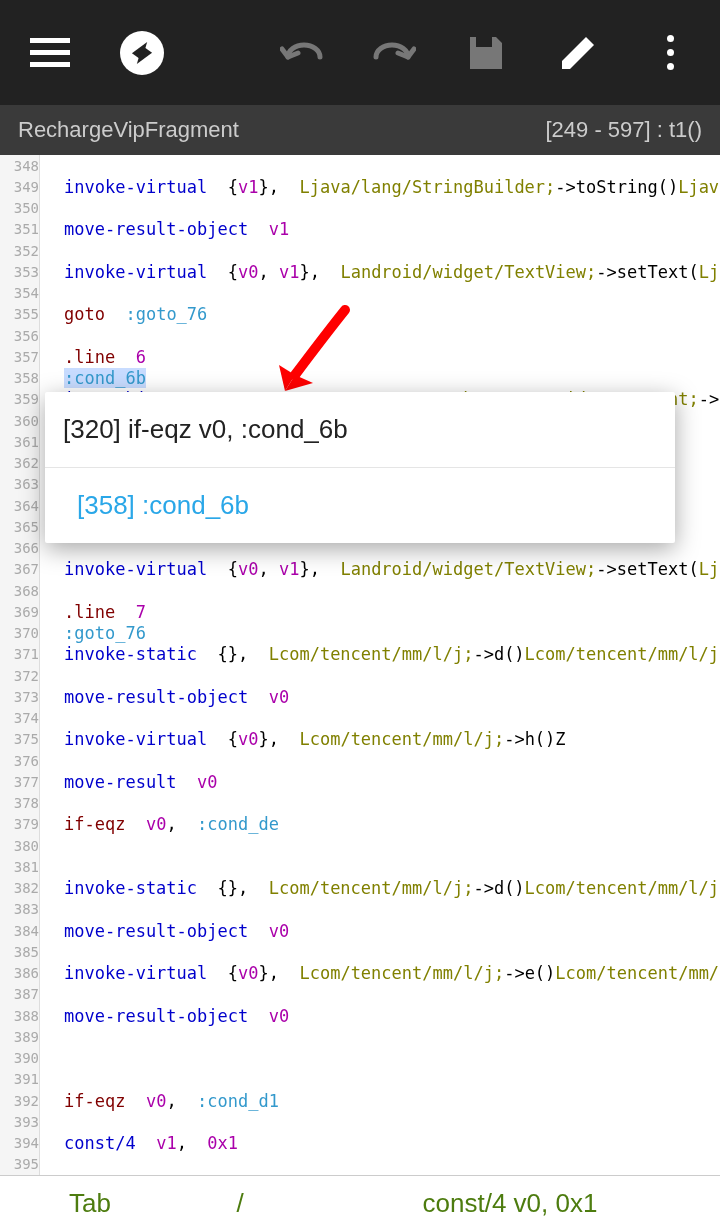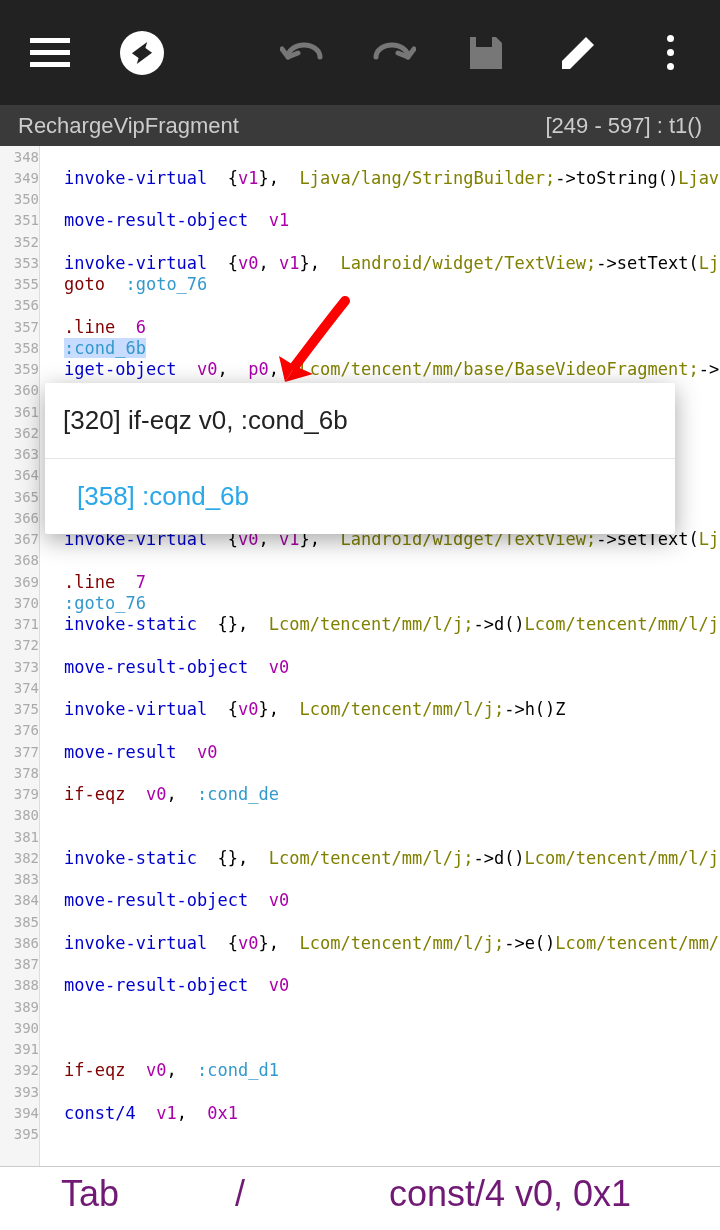--- a/index.html
+++ b/index.html
@@ -11,40 +11,40 @@
   .hamburger span { display: block; width: 40px; height: 5px; background: #fff; }
   .compass { width: 44px; height: 44px; border-radius: 50%; background: #fff; position: relative; }
   .compass:after { content: ""; position: absolute; left: 50%; top: 50%; width: 0; height: 0; border-left: 6px solid transparent; border-right: 6px solid transparent; border-bottom: 18px solid #222; transform: translate(-50%,-70%) rotate(35deg); }
   .compass:before { content: ""; position: absolute; left: 50%; top: 50%; width: 0; height: 0; border-left: 6px solid transparent; border-right: 6px solid transparent; border-top: 18px solid #222; transform: translate(-50%,-30%) rotate(35deg); }
   .undo svg, .redo svg { stroke: #777; fill: none; stroke-width: 5; }
   .save { width: 40px; height: 40px; position: relative; }
   .save svg { fill: #777; }
   .edit svg { fill: #fff; }
   .dots { display: flex; flex-direction: column; gap: 7px; align-items: center; }
   .dots span { width: 7px; height: 7px; border-radius: 50%; background: #fff; }
-  .subbar { background: #3a3a3a; height: 41px; display: flex; align-items: center; justify-content: space-between; padding: 0 18px; color: #ccc; font-size: 22px; }
+  .subbar { background: #3a3a3a; height: 50px; display: flex; align-items: center; justify-content: space-between; padding: 0 18px; color: #ccc; font-size: 22px; }
   .editor { position: relative; height: 1020px; overflow: hidden; background: #fff; }
   .gutter { position: absolute; left: 0; top: 0; width: 40px; background: #f5f5f5; border-right: 1px solid #ddd; height: 100%; }
   .lines { position: absolute; left: 0; top: 0; width: 100%; }
   .line { display: flex; height: 21.25px; font-family: monospace; font-size: 17px; align-items: center; white-space: pre; }
   .ln { width: 40px; text-align: right; color: #aaa; font-size: 14px; background: #f5f5f5; border-right: 1px solid #ddd; flex-shrink: 0; }
   .code { padding-left: 24px; flex: 1; overflow: hidden; }
   .c-blue { color: #0000cc; }
   .c-olive { color: #808000; }
   .c-purple { color: #aa00aa; }
   .c-darkred { color: #800000; }
   .c-label { color: #3399cc; }
   .c-black { color: #000; }
   .hl { background: #c8dcff; text-align: right; }
   .popup { position: absolute; left: 45px; right: 45px; top: 237px; background: #fff; box-shadow: 0 6px 24px rgba(0,0,0,0.35); border-radius: 2px; z-index: 10; }
   .popup-item { padding: 22px 18px; font-size: 26px; border-bottom: 1px solid #e5e5e5; color: #222; }
   .popup-item:last-child { border-bottom: none; padding-left: 32px; }
   .popup-item.active { color: #2aa7e8; }
   .arrow { position: absolute; left: 255px; top: 150px; z-index: 5; pointer-events: none; }
-  .bottombar { height: 55px; border-top: 1px solid #ccc; display: flex; align-items: center; font-size: 36px; color: #701a75; }
+  .bottombar { height: 55px; border-top: 1px solid #ccc; display: flex; align-items: center; font-size: 26px; color: #4d7c0f; }
   .bottombar .slot { flex: 1; text-align: center; }
   .bottombar .slot:first-child { flex: 0 0 180px; }
   .bottombar .slot:nth-child(2) { flex: 0 0 120px; }
 </style>
 </head>
 <body>
 
 <div class="toolbar">
   <div class="left">
     <div class="icon hamburger">
@@ -92,20 +92,21 @@
 
 <div class="editor">
   <div class="gutter"></div>
   <div class="lines" id="lines">
       <div class="line"><div class="ln">348</div><div class="code"></div></div>
       <div class="line"><div class="ln">349</div><div class="code"><span class="c-blue">invoke-virtual</span><span class="c-black">  {</span><span class="c-purple">v1</span><span class="c-black">},  </span><span class="c-olive">Ljava/lang/StringBuilder;</span><span class="c-black">-&gt;toString()</span><span class="c-olive">Ljava/lang/String;</span></div></div>
       <div class="line"><div class="ln">350</div><div class="code"></div></div>
       <div class="line"><div class="ln">351</div><div class="code"><span class="c-blue">move-result-object</span><span class="c-black">  </span><span class="c-purple">v1</span></div></div>
       <div class="line"><div class="ln">352</div><div class="code"></div></div>
       <div class="line"><div class="ln">353</div><div class="code"><span class="c-blue">invoke-virtual</span><span class="c-black">  {</span><span class="c-purple">v0</span><span class="c-black">, </span><span class="c-purple">v1</span><span class="c-black">},  </span><span class="c-olive">Landroid/widget/TextView;</span><span class="c-black">-&gt;setText(</span><span class="c-olive">Ljava/lang/CharSequence;</span></div></div>
+      <div class="line"><div class="ln">354</div><div class="code"></div></div>
       <div class="line"><div class="ln">355</div><div class="code"><span class="c-darkred">goto</span><span class="c-black">  </span><span class="c-label">:goto_76</span></div></div>
       <div class="line"><div class="ln">356</div><div class="code"></div></div>
       <div class="line"><div class="ln">357</div><div class="code"><span class="c-darkred">.line</span><span class="c-black">  </span><span class="c-purple">6</span></div></div>
       <div class="line"><div class="ln">358</div><div class="code"><span class="c-label hl">:cond_6b</span></div></div>
       <div class="line"><div class="ln">359</div><div class="code"><span class="c-blue">iget-object</span><span class="c-black">  </span><span class="c-purple">v0</span><span class="c-black">,  </span><span class="c-purple">p0</span><span class="c-black">,  </span><span class="c-olive">Lcom/tencent/mm/base/BaseVideoFragment;</span><span class="c-black">-&gt;a:</span></div></div>
       <div class="line"><div class="ln">360</div><div class="code"></div></div>
       <div class="line"><div class="ln">361</div><div class="code"></div></div>
       <div class="line"><div class="ln">362</div><div class="code"></div></div>
       <div class="line"><div class="ln">363</div><div class="code"></div></div>
       <div class="line"><div class="ln">364</div><div class="code"></div></div>

